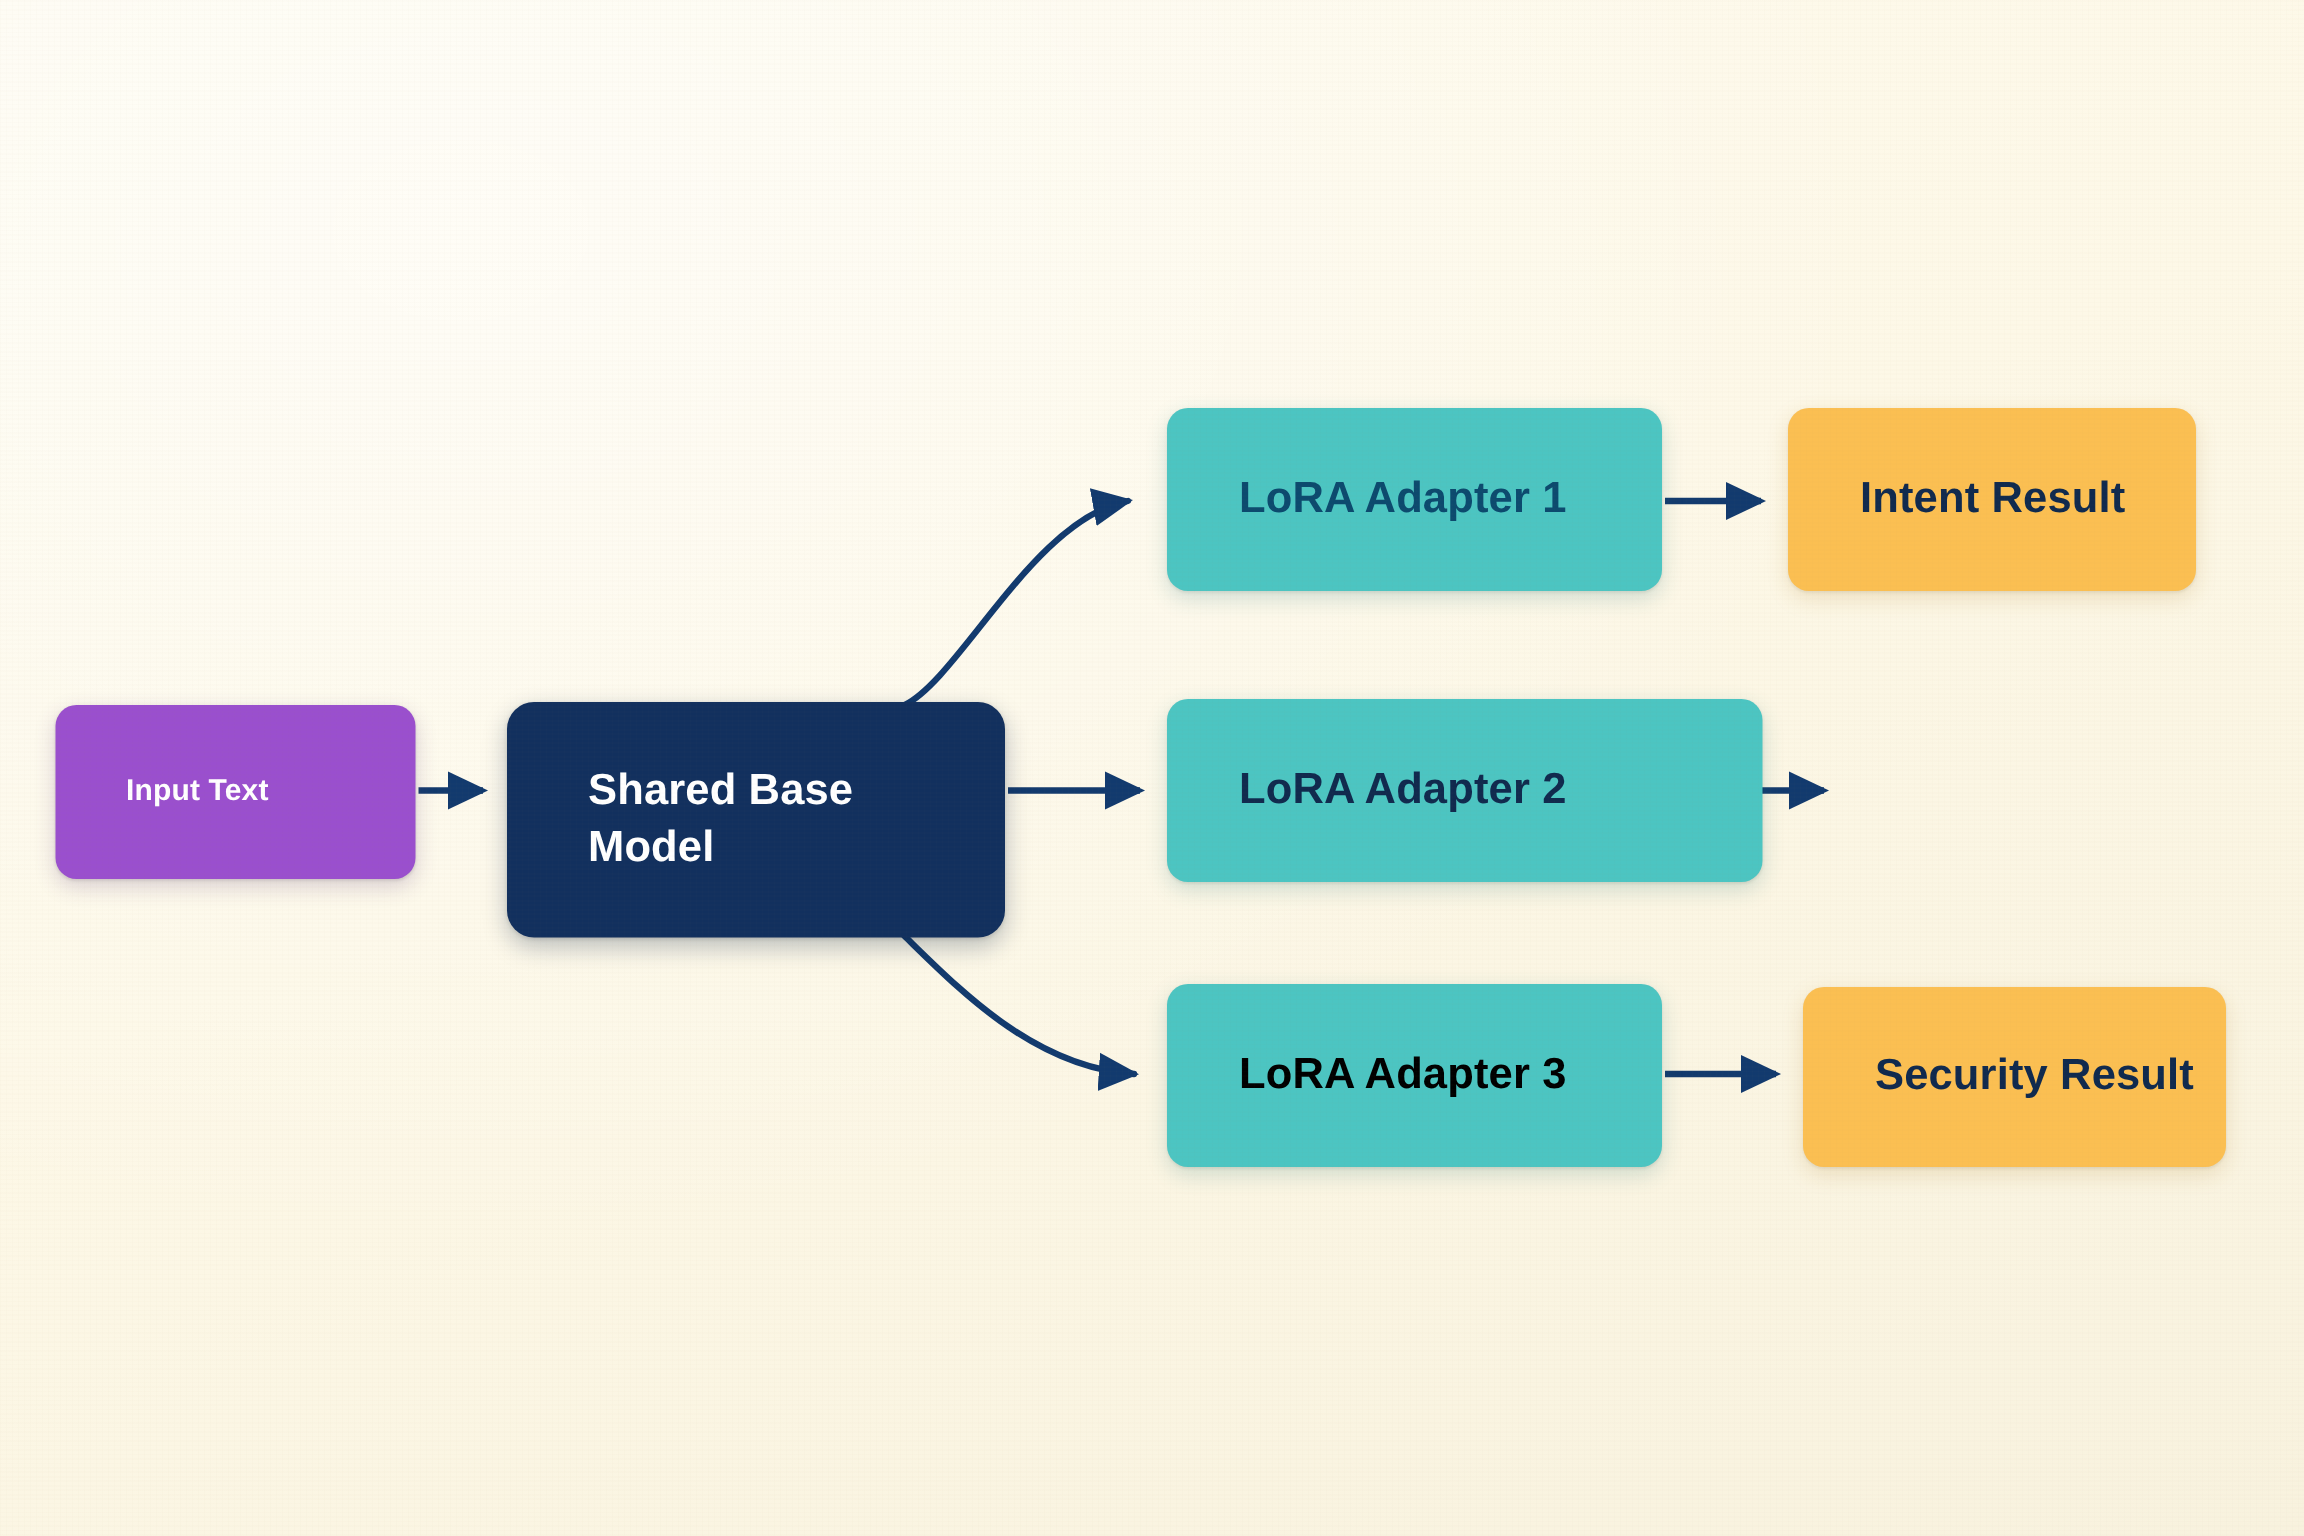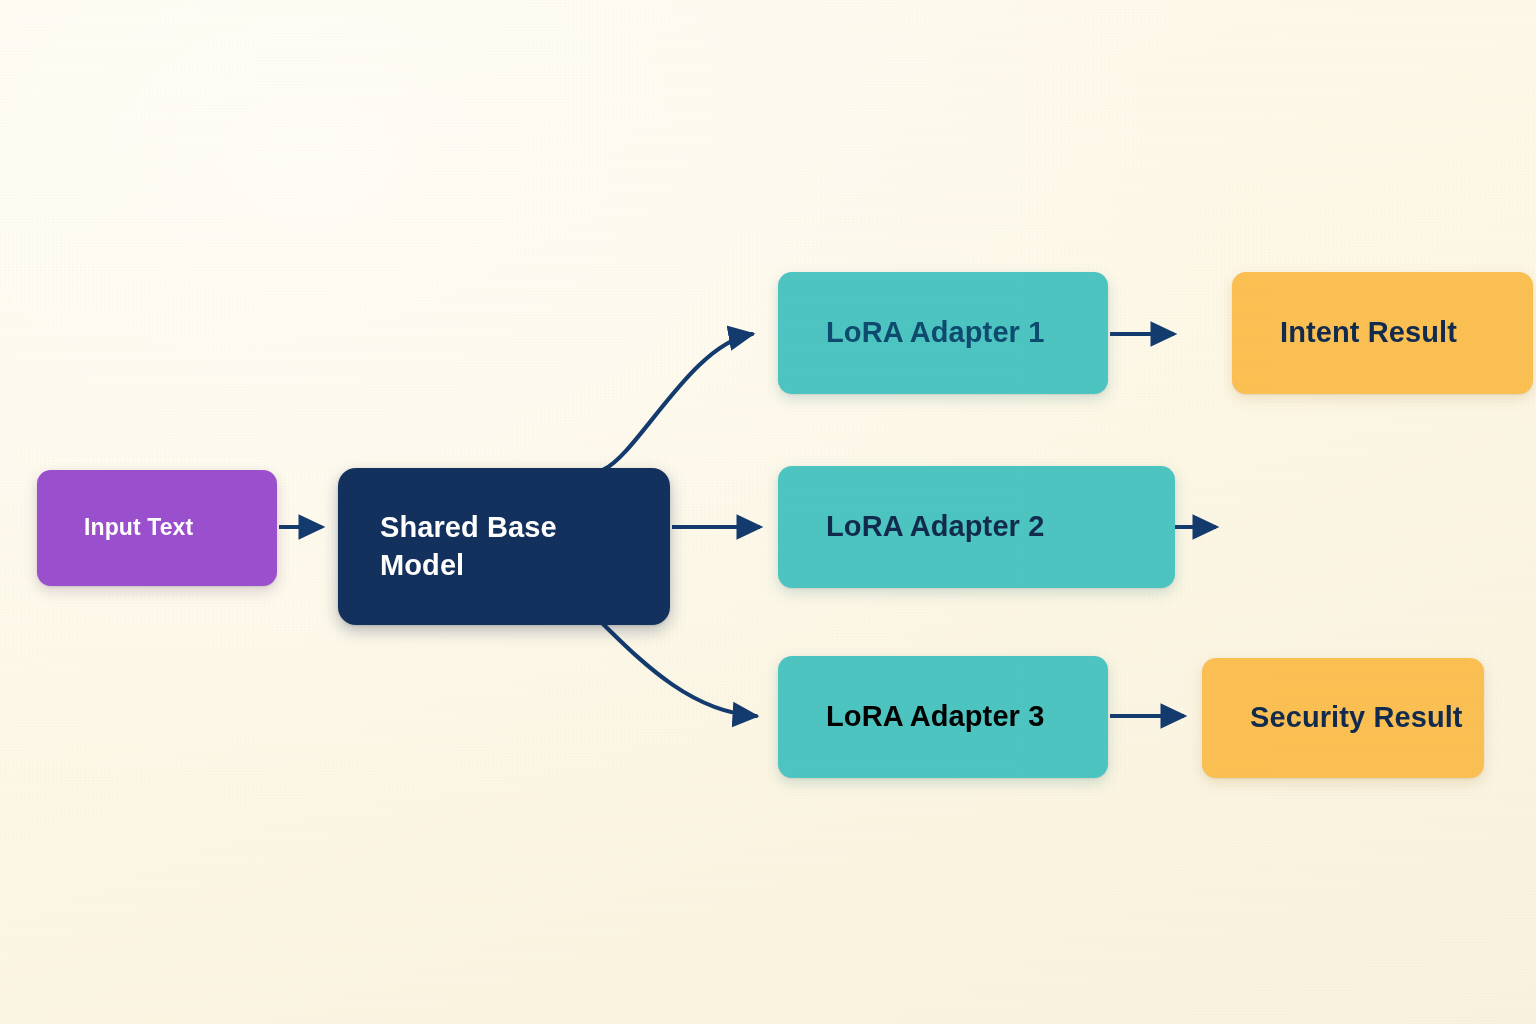--- a/index.html
+++ b/index.html
@@ -55,29 +55,29 @@
 
   .node .label {
     white-space: pre-line;
     line-height: 1.28;
   }
 
   .node-input {
     background: #9a4fce;
     color: #ffffff;
     padding-left: 47px;
-    font-size: 23px;
+    font-size: 20px;
     font-weight: 600;
     box-shadow: 0 5px 14px rgba(80,45,110,0.20), 0 1px 2px rgba(0,0,0,0.10);
   }
 
   .node-base {
     background: #12305e;
     color: #ffffff;
-    padding-left: 42px;
+    padding-left: 54px;
     font-size: 29px;
     font-weight: 600;
     border-radius: 18px;
     box-shadow: 0 6px 16px rgba(16,36,70,0.28), 0 1px 3px rgba(0,0,0,0.12);
   }
 
   .node-adapter {
     background: #4cc5c2;
     color: #102a4e;
     padding-left: 48px;
@@ -136,21 +136,21 @@
   </div>
 
   <div class="node node-adapter" id="node-lora-adapter-2" style="left: 778px; top: 466px; width: 397px; height: 122px; background: rgb(76, 197, 194); color: rgb(16, 42, 78);">
     <span class="label">LoRA Adapter 2</span>
   </div>
 
   <div class="node node-adapter" id="node-lora-adapter-3" style="left: 778px; top: 656px; width: 330px; height: 122px; background: rgb(76, 197, 194); color: #000000;">
     <span class="label">LoRA Adapter 3</span>
   </div>
 
-  <div class="node node-result" id="node-intent-result" style="left: 1232px; top: 272px; width: 301px; height: 122px; background: rgb(251, 191, 82); color: rgb(16, 42, 78);">
+  <div class="node node-result" id="node-intent-result" style="left: 1192px; top: 272px; width: 272px; height: 122px; background: rgb(251, 191, 82); color: rgb(16, 42, 78);">
     <span class="label">Intent Result</span>
   </div>
 
 
   <div class="node node-result" id="node-security-result" style="left: 1202px; top: 658px; width: 282px; height: 120px; background: rgb(251, 191, 82); color: rgb(16, 42, 78);">
     <span class="label">Security Result</span>
   </div>
 
   <div id="grain"></div>
 </div>

